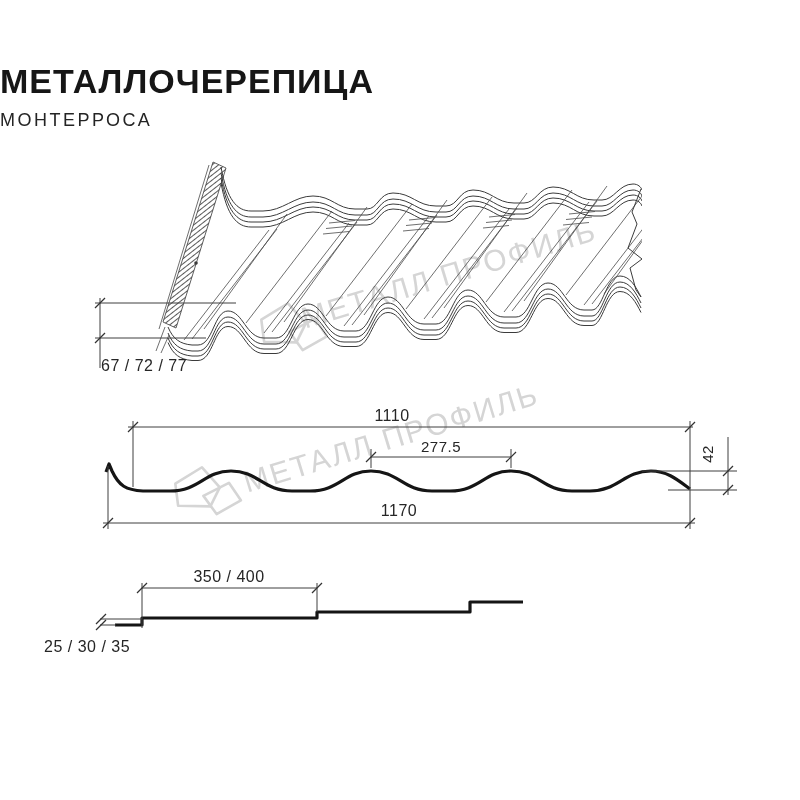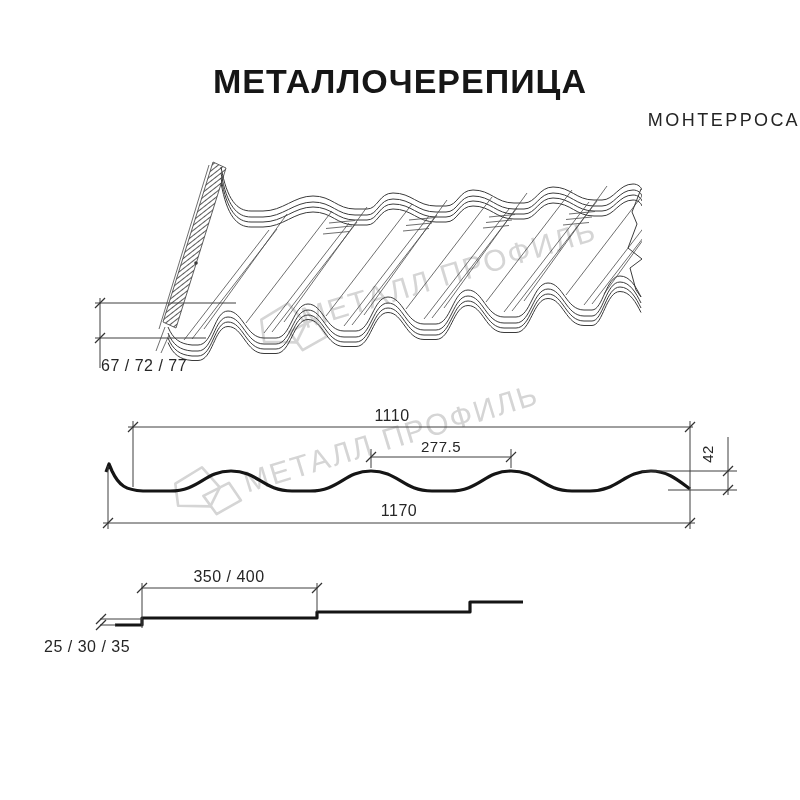--- a/index.html
+++ b/index.html
@@ -1,20 +1,20 @@
 <!DOCTYPE html>
 <html><head>
 <meta charset="utf-8">
 <style>
   html,body{margin:0;padding:0;background:#fff;}
   .page{position:relative;width:800px;height:800px;background:#ffffff;overflow:hidden;
         font-family:"Liberation Sans",sans-serif;}
-  .title{position:absolute;top:63px;left:0;right:0;text-align:center;
+  .title{position:absolute;top:63px;left:0;right:0;text-align:left;
          font-size:34px;font-weight:800;letter-spacing:1px;color:#161616;line-height:1.1;}
-  .subtitle{position:absolute;top:111px;left:0;right:0;text-align:right;
+  .subtitle{position:absolute;top:111px;left:0;right:0;text-align:left;
          font-size:18px;font-weight:400;letter-spacing:2.5px;color:#242424;line-height:1.1;}
   svg{position:absolute;top:0;left:0;}
   .thin{stroke:#3b3b3b;stroke-width:1;fill:none;}
   .thin2{stroke:#4a4a4a;stroke-width:0.8;fill:none;}
   .dimline{stroke:#3f3f3f;stroke-width:1;fill:none;}
   .thick{stroke:#151515;stroke-width:3.2;fill:none;stroke-linejoin:round;}
   .dimtext{font-family:"Liberation Sans",sans-serif;font-size:16px;fill:#262626;letter-spacing:0.5px;}
   .dimtext-s{font-family:"Liberation Sans",sans-serif;font-size:15px;fill:#262626;letter-spacing:0.5px;}
   .wmtext{font-family:"Liberation Sans",sans-serif;font-size:30px;font-weight:400;
           fill:#d5d5d5;letter-spacing:2px;}

